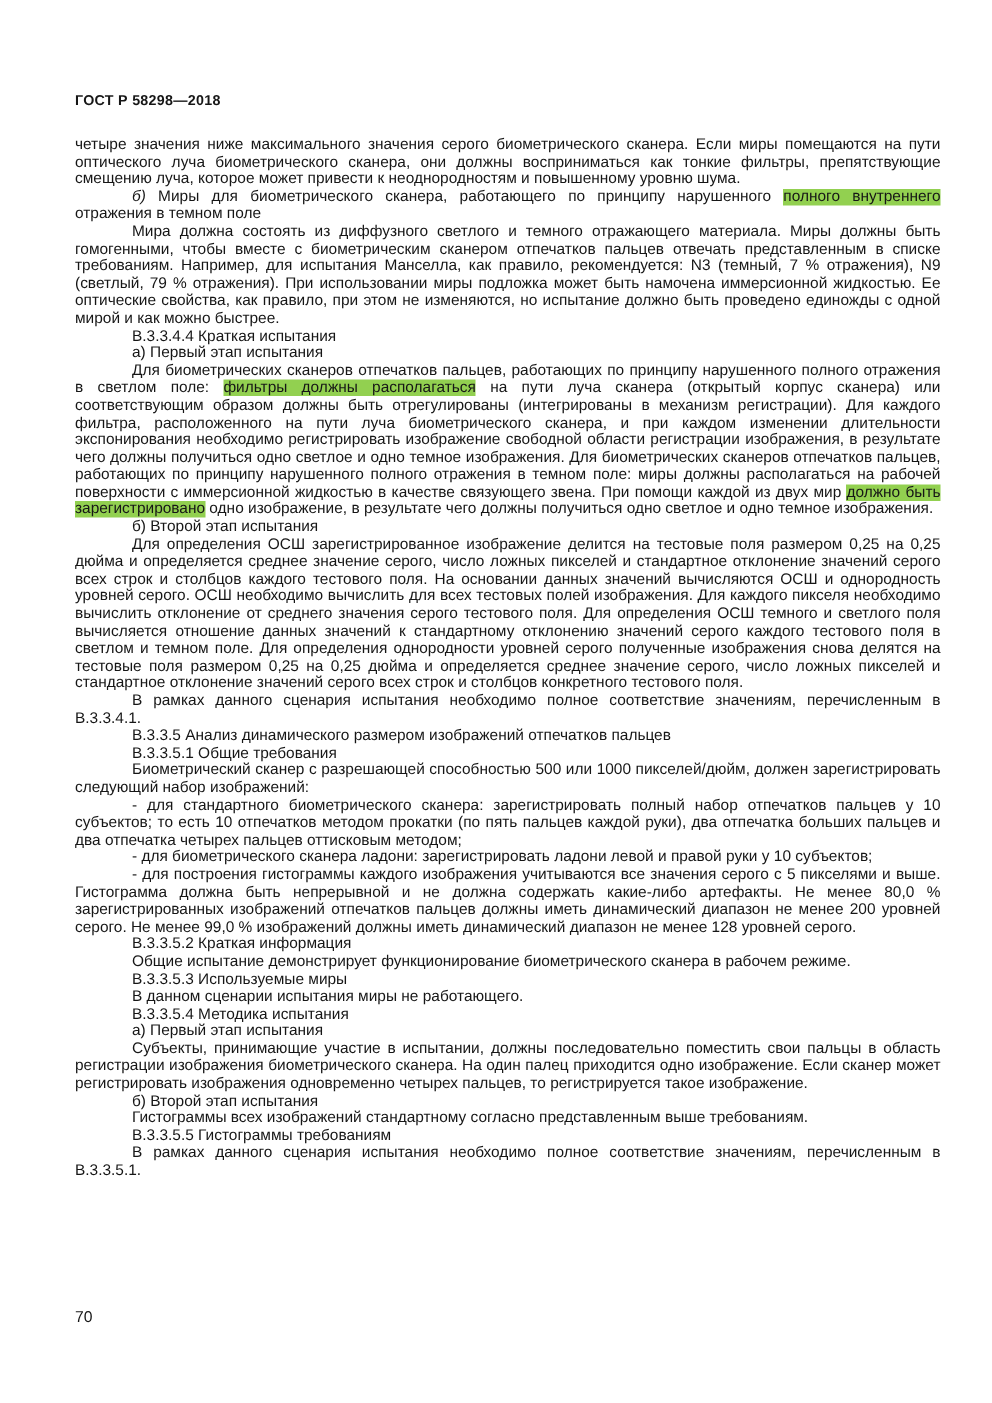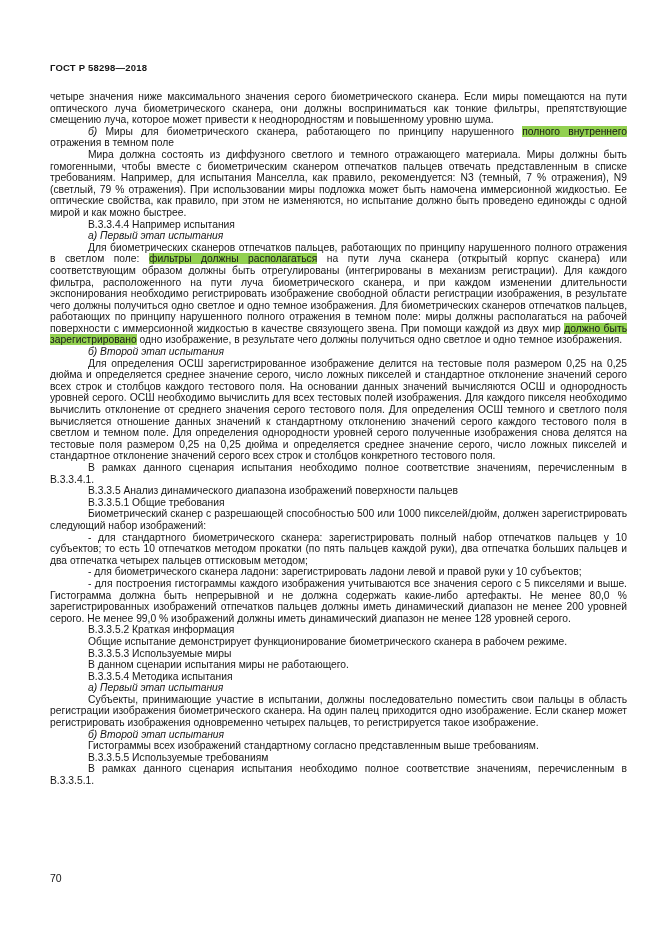--- a/index.html
+++ b/index.html
@@ -30,21 +30,21 @@
     line-height: 11.6px;
     text-align: justify;
     hyphens: auto;
     -webkit-hyphens: auto;
   }
   .doc-body p {
     margin: 0;
     padding: 0;
   }
   .doc-body p.indent { text-indent: 38px; }
-  .doc-body p.italic { font-style: italic; }
+  .doc-body p.italic { }
   .doc-body span.italic { font-style: italic; }
   .doc-body span.highlight {
     background: var(--hl-color, #92d050);
   }
   .page-number {
     position: absolute;
     left: 50px;
     top: 872px;
     font-size: 10.5px;
   }
@@ -52,39 +52,39 @@
 </head>
 <body>
 
 <div class="page">
   <div class="doc-header">ГОСТ Р 58298—2018</div>
 
   <div class="doc-body" id="document-body">
       <p class=""><span>четыре значения ниже максимального значения серого биометрического сканера. Если миры помещаются на пути оптического луча биометрического сканера, они должны восприниматься как тонкие фильтры, препятствующие смещению луча, которое может привести к неоднородностям и повышенному уровню шума.</span></p>
       <p class="indent"><span class="italic">б) </span><span>Миры для биометрического сканера, работающего по принципу нарушенного </span><span class="highlight">полного внутреннего</span><span> отражения в темном поле</span></p>
       <p class="indent"><span>Мира должна состоять из диффузного светлого и темного отражающего материала. Миры должны быть гомогенными, чтобы вместе с биометрическим сканером отпечатков пальцев отвечать представленным в списке требованиям. Например, для испытания Манселла, как правило, рекомендуется: N3 (темный, 7 % отражения), N9 (светлый, 79 % отражения). При использовании миры подложка может быть намочена иммерсионной жидкостью. Ее оптические свойства, как правило, при этом не изменяются, но испытание должно быть проведено единожды с одной мирой и как можно быстрее.</span></p>
-      <p class="indent"><span>В.3.3.4.4 Например испытания</span></p>
+      <p class="indent"><span>В.3.3.4.4 Краткая испытания</span></p>
       <p class="indent italic"><span>а) Первый этап испытания</span></p>
       <p class="indent"><span>Для биометрических сканеров отпечатков пальцев, работающих по принципу нарушенного полного отражения в светлом поле: </span><span class="highlight">фильтры должны располагаться</span><span> на пути луча сканера (открытый корпус сканера) или соответствующим образом должны быть отрегулированы (интегрированы в механизм регистрации). Для каждого фильтра, расположенного на пути луча биометрического сканера, и при каждом изменении длительности экспонирования необходимо регистрировать изображение свободной области регистрации изображения, в результате чего должны получиться одно светлое и одно темное изображения. Для биометрических сканеров отпечатков пальцев, работающих по принципу нарушенного полного отражения в темном поле: миры должны располагаться на рабочей поверхности с иммерсионной жидкостью в качестве связующего звена. При помощи каждой из двух мир </span><span class="highlight">должно быть зарегистрировано</span><span> одно изображение, в результате чего должны получиться одно светлое и одно темное изображения.</span></p>
       <p class="indent italic"><span>б) Второй этап испытания</span></p>
       <p class="indent"><span>Для определения ОСШ зарегистрированное изображение делится на тестовые поля размером 0,25 на 0,25 дюйма и определяется среднее значение серого, число ложных пикселей и стандартное отклонение значений серого всех строк и столбцов каждого тестового поля. На основании данных значений вычисляются ОСШ и однородность уровней серого. ОСШ необходимо вычислить для всех тестовых полей изображения. Для каждого пикселя необходимо вычислить отклонение от среднего значения серого тестового поля. Для определения ОСШ темного и светлого поля вычисляется отношение данных значений к стандартному отклонению значений серого каждого тестового поля в светлом и темном поле. Для определения однородности уровней серого полученные изображения снова делятся на тестовые поля размером 0,25 на 0,25 дюйма и определяется среднее значение серого, число ложных пикселей и стандартное отклонение значений серого всех строк и столбцов конкретного тестового поля.</span></p>
       <p class="indent"><span>В рамках данного сценария испытания необходимо полное соответствие значениям, перечисленным в В.3.3.4.1.</span></p>
-      <p class="indent"><span>В.3.3.5 Анализ динамического диапазона изображений поверхности пальцев</span></p>
+      <p class="indent"><span>В.3.3.5 Анализ динамического размером изображений отпечатков пальцев</span></p>
       <p class="indent"><span>В.3.3.5.1 Общие требования</span></p>
       <p class="indent"><span>Биометрический сканер с разрешающей способностью 500 или 1000 пикселей/дюйм, должен зарегистрировать следующий набор изображений:</span></p>
       <p class="indent"><span>- для стандартного биометрического сканера: зарегистрировать полный набор отпечатков пальцев у 10 субъектов; то есть 10 отпечатков методом прокатки (по пять пальцев каждой руки), два отпечатка больших пальцев и два отпечатка четырех пальцев оттисковым методом;</span></p>
       <p class="indent"><span>- для биометрического сканера ладони: зарегистрировать ладони левой и правой руки у 10 субъектов;</span></p>
       <p class="indent"><span>- для построения гистограммы каждого изображения учитываются все значения серого с 5 пикселями и выше. Гистограмма должна быть непрерывной и не должна содержать какие-либо артефакты. Не менее 80,0 % зарегистрированных изображений отпечатков пальцев должны иметь динамический диапазон не менее 200 уровней серого. Не менее 99,0 % изображений должны иметь динамический диапазон не менее 128 уровней серого.</span></p>
       <p class="indent"><span>В.3.3.5.2 Краткая информация</span></p>
       <p class="indent"><span>Общие испытание демонстрирует функционирование биометрического сканера в рабочем режиме.</span></p>
       <p class="indent"><span>В.3.3.5.3 Используемые миры</span></p>
       <p class="indent"><span>В данном сценарии испытания миры не работающего.</span></p>
       <p class="indent"><span>В.3.3.5.4 Методика испытания</span></p>
       <p class="indent italic"><span>а) Первый этап испытания</span></p>
       <p class="indent"><span>Субъекты, принимающие участие в испытании, должны последовательно поместить свои пальцы в область регистрации изображения биометрического сканера. На один палец приходится одно изображение. Если сканер может регистрировать изображения одновременно четырех пальцев, то регистрируется такое изображение.</span></p>
       <p class="indent italic"><span>б) Второй этап испытания</span></p>
       <p class="indent"><span>Гистограммы всех изображений стандартному согласно представленным выше требованиям.</span></p>
-      <p class="indent"><span>В.3.3.5.5 Используемые требованиям</span></p>
+      <p class="indent"><span>В.3.3.5.5 Гистограммы требованиям</span></p>
       <p class="indent"><span>В рамках данного сценария испытания необходимо полное соответствие значениям, перечисленным в В.3.3.5.1.</span></p>
     </div>
 
   <div class="page-number">70</div>
 </div>
 
 </body></html>

